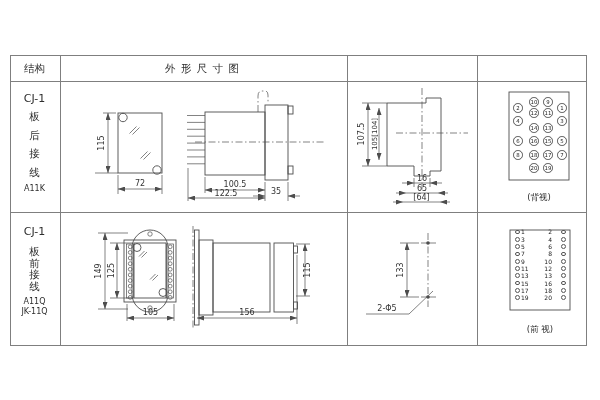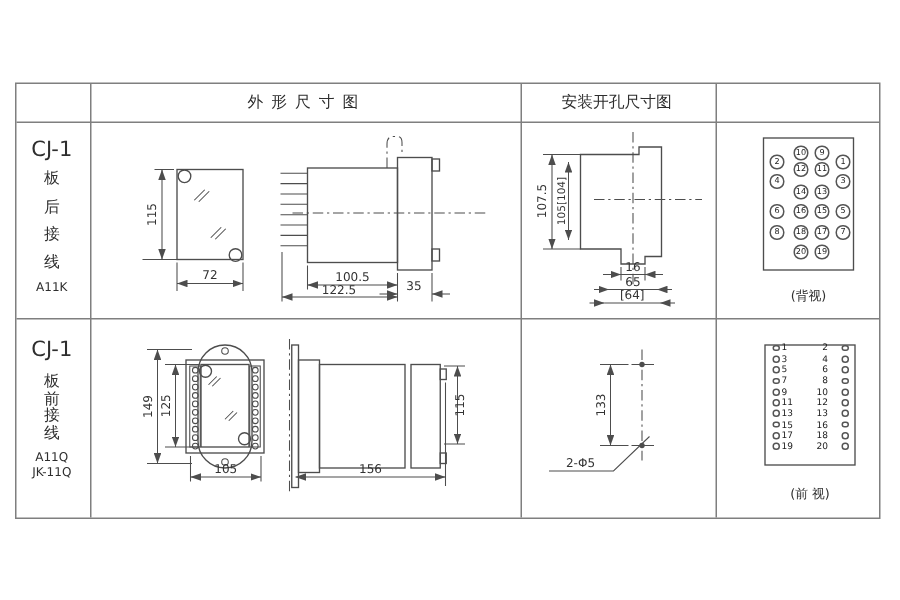--- a/index.html
+++ b/index.html
@@ -5,21 +5,21 @@
   html,body{margin:0;padding:0;background:#fff;}
   .sheet{position:relative;width:600px;height:400px;background:#ffffff;overflow:hidden;
          font-family:"DejaVu Sans",sans-serif;color:#333;}
   .tbl{position:absolute;left:10px;top:55px;width:575px;height:289px;border:1px solid #7f7f7f;}
   .vsep{position:absolute;top:0;width:1px;height:100%;background:#7f7f7f;}
   .hsep{position:absolute;left:0;width:100%;height:1px;background:#7f7f7f;}
   .hdr{position:absolute;top:55px;height:26px;line-height:26px;text-align:center;
        font-size:10.5px;color:#2e2e2e;}
   .hdr.sp{letter-spacing:1px;}
   .scell{position:absolute;text-align:center;color:#2e2e2e;}
-  .model{font-size:14px;}
+  .model{font-size:11px;}
   .wiring{white-space:pre-line;font-size:10.5px;}
   .code{font-size:8px;}
   .caption{position:absolute;text-align:center;font-size:8.5px;color:#2e2e2e;}
   svg.draw{position:absolute;left:0;top:0;pointer-events:none;}
   .ln{stroke:#4d4d4d;stroke-width:0.9;fill:none;}
   .thin{stroke:#4d4d4d;stroke-width:0.7;fill:none;}
   .cl{stroke:#4d4d4d;stroke-width:0.7;fill:none;stroke-dasharray:7 2.5 1.5 2.5;}
   .dim{font-family:"DejaVu Sans",sans-serif;font-size:8px;fill:#333;}
   .dimS{font-family:"DejaVu Sans",sans-serif;font-size:7px;fill:#333;}
   .bterm{position:absolute;width:9.6px;height:9.6px;border:1px solid #555;border-radius:50%;
@@ -34,22 +34,22 @@
 <div class="sheet">
 
   <div class="tbl">
     <div class="vsep" style="left:49px"></div>
     <div class="vsep" style="left:336px"></div>
     <div class="vsep" style="left:466px"></div>
     <div class="hsep" style="top:25px"></div>
     <div class="hsep" style="top:156px"></div>
   </div>
 
+  <div class="hdr" style="left:10px;width:49px">结构</div>
   <div class="hdr sp" style="left:59px;width:287px">外 形 尺 寸 图</div>
-  <div class="hdr" style="left:346px;width:130px">安装开孔尺寸图</div>
 
   <div class="scell" style="left:10px;top:80px;width:49px;height:131px">
     <div class="model" style="margin-top:12px">CJ-1</div>
     <div class="wiring" style="margin-top:2px;line-height:18.5px">板
 后
 接
 线</div>
     <div class="code" style="margin-top:3px">A11K</div>
   </div>
 

